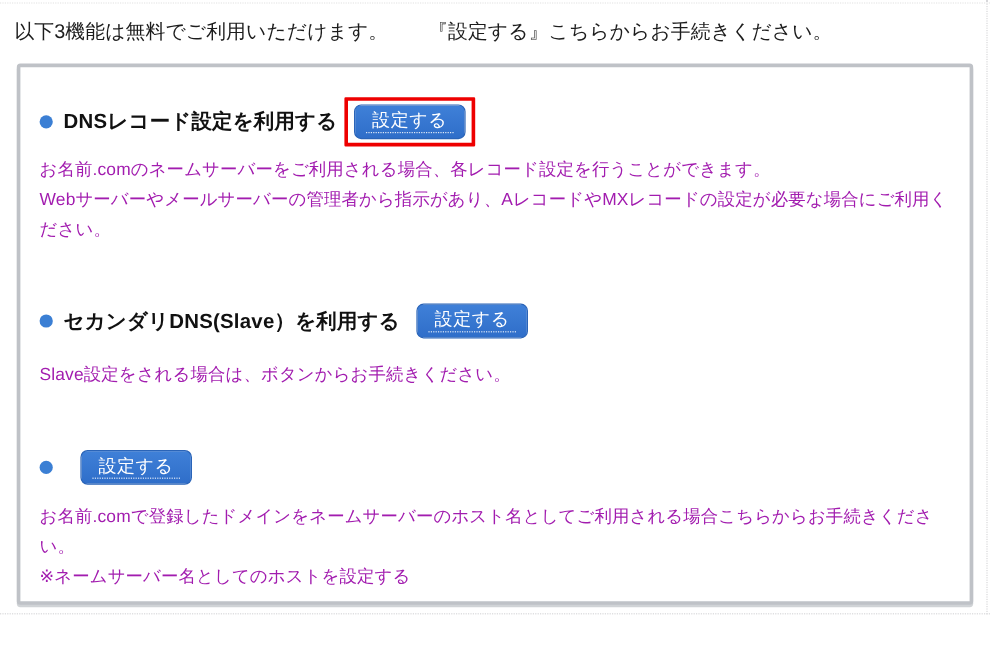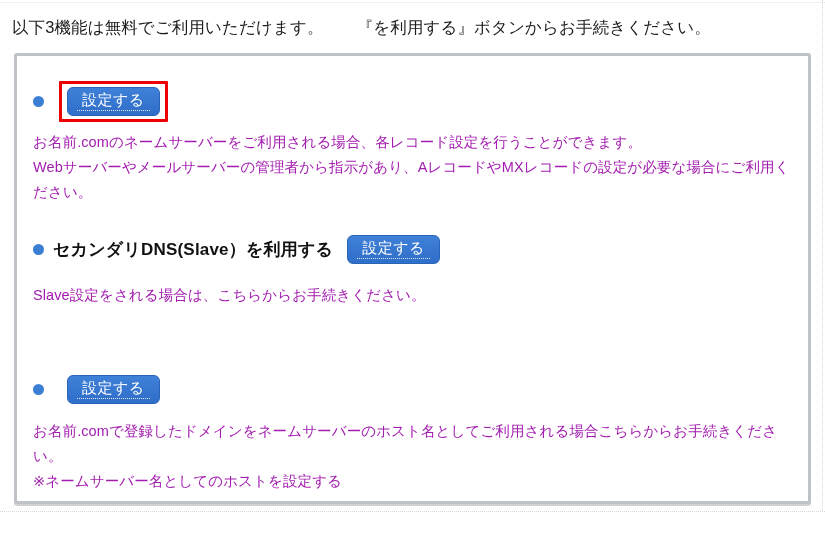--- a/index.html
+++ b/index.html
@@ -57,21 +57,21 @@
     border-radius: 3px;
     box-shadow: 0 2px 0 0 rgba(170,174,180,0.55);
   }
 
   .section {
     position: absolute;
     left: 0;
     width: 100%;
   }
   .section.s1 { top: 28px; }
-  .section.s2 { top: 176px; }
+  .section.s2 { top: 194px; }
   .section.s3 { top: 316px; }
 
   .section-head {
     display: flex;
     align-items: center;
     padding-left: 16px;
     height: 34px;
   }
 
   .bullet {
@@ -150,45 +150,46 @@
   .section.s2 .section-body { padding-top: 17px; }
   .section.s3 .section-body { padding-top: 13px; }
 </style>
 </head>
 <body>
 
 <div class="page-dot-rule top"></div>
 <div class="page-dot-rule bottom"></div>
 <div class="page-dot-rule right"></div>
 
-<div class="intro">以下3機能は無料でご利用いただけます。　　『を利用する』ボタンからお手続きください。</div>
+<div class="intro">以下3機能は無料でご利用いただけます。　　『設定する』こちらからお手続きください。</div>
 
 <div class="panel">
 
   <div class="section s1">
     <div class="section-head">
       <span class="bullet"></span>
+      <span class="head-title">DNSレコード設定を利用する</span>
       <span class="btn-wrap">
         <button class="btn">設定する</button>
         <span class="highlight-box"></span>
       </span>
     </div>
     <div class="section-body">お名前.comのネームサーバーをご利用される場合、各レコード設定を行うことができます。
 Webサーバーやメールサーバーの管理者から指示があり、AレコードやMXレコードの設定が必要な場合にご利用ください。</div>
   </div>
 
   <div class="section s2">
     <div class="section-head">
       <span class="bullet"></span>
       <span class="head-title">セカンダリDNS(Slave）を利用する</span>
       <span class="btn-wrap">
         <button class="btn">設定する</button>
       </span>
     </div>
-    <div class="section-body">Slave設定をされる場合は、こちらからお手続きください。</div>
+    <div class="section-body">Slave設定をされる場合は、ボタンからお手続きください。</div>
   </div>
 
   <div class="section s3">
     <div class="section-head">
       <span class="bullet"></span>
       <span class="btn-wrap">
         <button class="btn">設定する</button>
       </span>
     </div>
     <div class="section-body">お名前.comで登録したドメインをネームサーバーのホスト名としてご利用される場合こちらからお手続きください。

